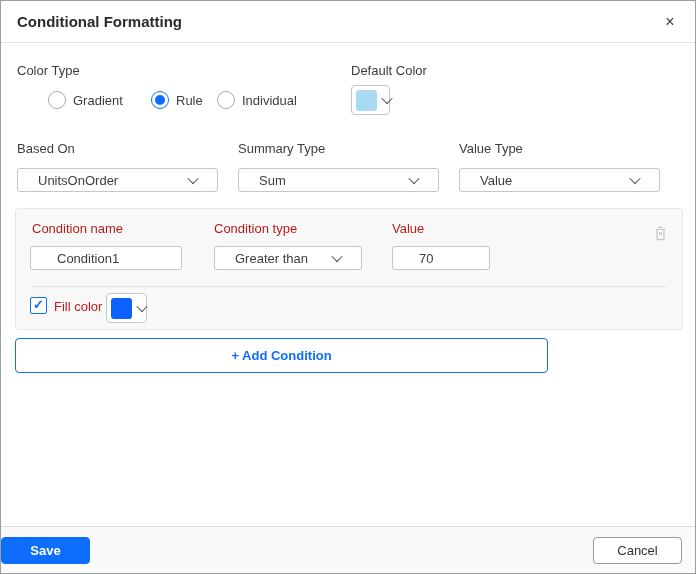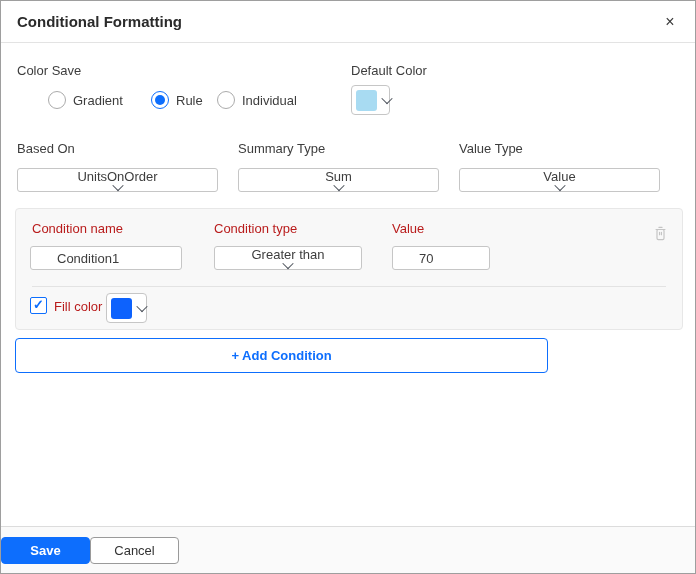--- a/index.html
+++ b/index.html
@@ -54,21 +54,21 @@
   .chev {
     width:8px; height:8px; flex:none;
     border-right:1.5px solid #4a5059; border-bottom:1.5px solid #4a5059;
     transform:rotate(45deg) translate(-1px,-1px);
   }
 
   
   .select {
     position:absolute; height:24px; background:#fff;
     border:1px solid #c6c6c6; border-radius:3px;
-    display:flex; align-items:center; padding:0 20px; cursor:pointer;flex-direction:column;
+    display:flex; align-items:center; padding:0 20px; cursor:pointer;
   }
   .select .sel-text { flex:1; font-size:13px; color:#3d3d3d; overflow:hidden; white-space:nowrap; }
   .txt-input {
     position:absolute; height:24px; border:1px solid #c6c6c6; border-radius:3px;
     padding:0 26px; font-size:13px; color:#3d3d3d; background:#fff;
     font-family:"Liberation Sans", sans-serif; outline:none;
   }
 
   
   .panel {
@@ -97,41 +97,41 @@
     position:absolute; left:14px; top:337px; width:533px; height:35px;
     background:#fff; border:1px solid #0d6efd; border-radius:4px;
     display:flex; align-items:center; justify-content:center;
     color:#0d6efd; font-weight:bold; font-size:13px; cursor:pointer;
   }
 
   
   .footer {
     position:absolute; left:0; right:0; bottom:0; height:47px;
     background:#fafafa; border-top:1px solid #dcdcdc;
-    display:flex; align-items:center; justify-content:flex-start; padding-right:13px;
+    display:flex; align-items:center; justify-content:space-between; padding-right:13px;
   }
   .btn {
     height:27px; width:89px; border-radius:4px; font-size:13px;
     display:flex; align-items:center; justify-content:center; cursor:pointer;
     font-family:"Liberation Sans", sans-serif;
   }
   .btn-save { background:#0d6efd; color:#fff; font-weight:bold; border:1px solid #0d6efd; }
   .btn-cancel { background:#fff; color:#333; border:1px solid #9a9a9a; font-weight:normal; }
 </style>
 </head>
 <body>
 
 <div class="dialog">
 
   <div class="header">
     <div class="title">Conditional Formatting</div>
     <div class="close-btn">×</div>
   </div>
 
-  <div class="lbl" style="left:16px; top:62px;">Color Save</div>
+  <div class="lbl" style="left:16px; top:62px;">Color Type</div>
 
   <div class="radio-item" style="left:19px;">
     <span class="radio-circle"></span>
     <span>Gradient</span>
   </div>
   <div class="radio-item checked" style="left:122px;">
     <span class="radio-circle"></span>
     <span>Rule</span>
   </div>
   <div class="radio-item" style="left:188px;">

